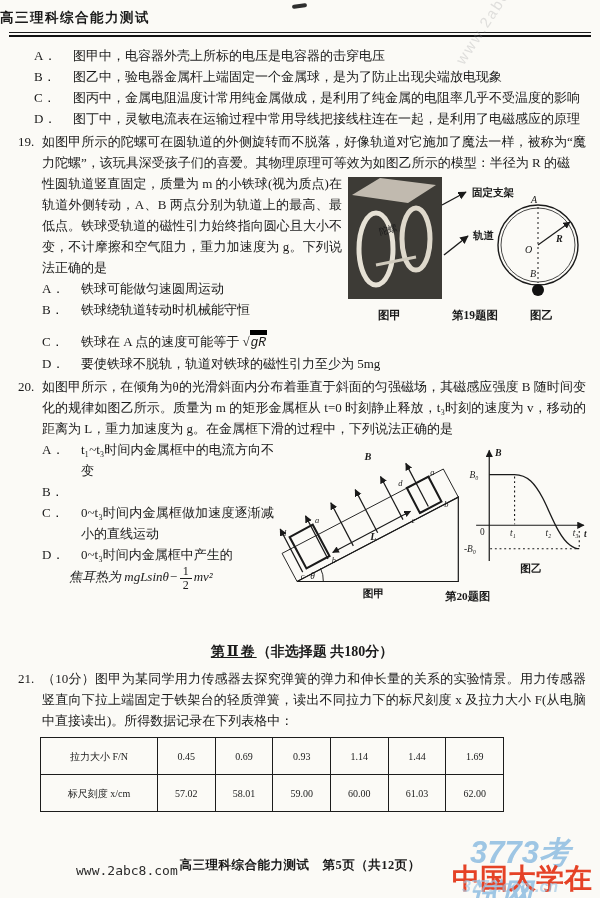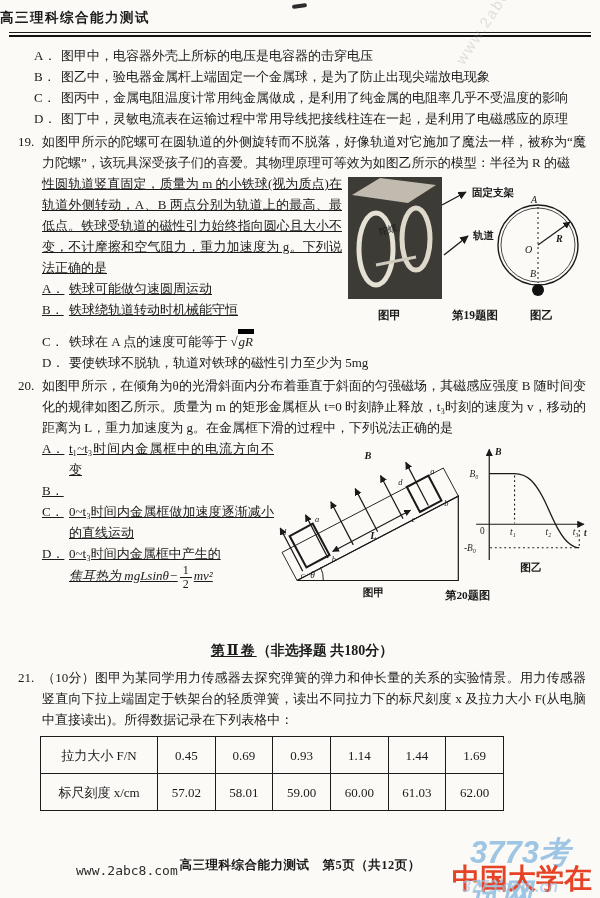--- a/index.html
+++ b/index.html
@@ -6,36 +6,36 @@
   .page{position:relative;width:600px;height:898px;background:#fbfaf6;color:#1a1a1a;
         font-family:"Liberation Serif","DejaVu Serif",serif;overflow:hidden;}
   .scan-artifact{position:absolute;left:292px;top:4px;width:15px;height:4px;background:#2e2e2e;
         border-radius:2px;transform:rotate(-8deg);}
   .header-title{padding-top:9px;text-align:left;font-size:13.5px;font-weight:bold;letter-spacing:1.5px;}
   .head-rule{margin:5px 9px 0 9px;height:2px;border-top:1px solid #1c1c1c;border-bottom:2px solid #111;}
   .content{padding:8px 14px 0 18px;font-size:13px;line-height:21px;}
   .opt-block{padding-left:16px;}
   .opt-line{display:flex;}
   .opt-label{flex:0 0 27px;}
-  .opt-text{flex:1;text-align:justify;}
+  .opt-text{flex:1;text-align:justify;margin-left:12px;}
   .qblock{position:relative;padding-left:24px;margin-top:2px;}
   .qnum{position:absolute;left:0;top:0;}
   .stem{text-align:justify;}
-  .row{display:flex;gap:4px;text-decoration:underline;}
+  .row{display:flex;gap:4px;}
   .col{flex:1;min-width:0;}
   .fig{flex:none;}
-  .sqrt-radicand{border-top:5px solid #000000;padding:0 1px;}
+  .sqrt-radicand{border-top:5px solid #000000;padding:0 1px;font-family:Liberation Mono, monospace;}
   .frac{display:inline-flex;flex-direction:column;vertical-align:middle;line-height:1.05;
         text-align:center;font-size:12px;margin:0 2px;}
   .frac-num{border-bottom:1px solid #1a1a1a;padding:0 3px;}
   .section-title{text-align:center;margin-top:16px;margin-bottom:6px;}
   .section-main{font-size:14px;font-weight:bold;letter-spacing:2px;text-decoration:underline;}
   .section-sub{font-size:14px;font-weight:bold;}
   table.data{border-collapse:collapse;margin:6px 14px 0 -2px;width:464px;
-        font-size:13px;text-align:center;}
+        font-size:10px;text-align:center;}
   table.data td,table.data th{border:1.6px solid #1c1c1c;height:36px;font-weight:normal;padding:0 2px;}
   table.data th{width:112px;}
   .footer-left{position:absolute;left:76px;bottom:20px;font-family:"DejaVu Sans Mono",monospace;
         font-size:13px;color:#2b2b2b;}
   .footer-center{position:absolute;left:0;right:0;bottom:24px;text-align:center;
         font-size:12.5px;font-weight:bold;letter-spacing:0.5px;}
   .diag-watermark{position:absolute;left:452px;top:58px;transform:rotate(-57deg);transform-origin:left top;
         color:rgba(140,140,145,0.25);font-size:15px;letter-spacing:2px;font-family:"Liberation Sans",sans-serif;}
   .wm-blue{position:absolute;left:428px;top:832px;font-size:31px;font-weight:bold;font-style:italic;
         letter-spacing:0px;font-family:"Liberation Sans",sans-serif;margin-left:42px;}

